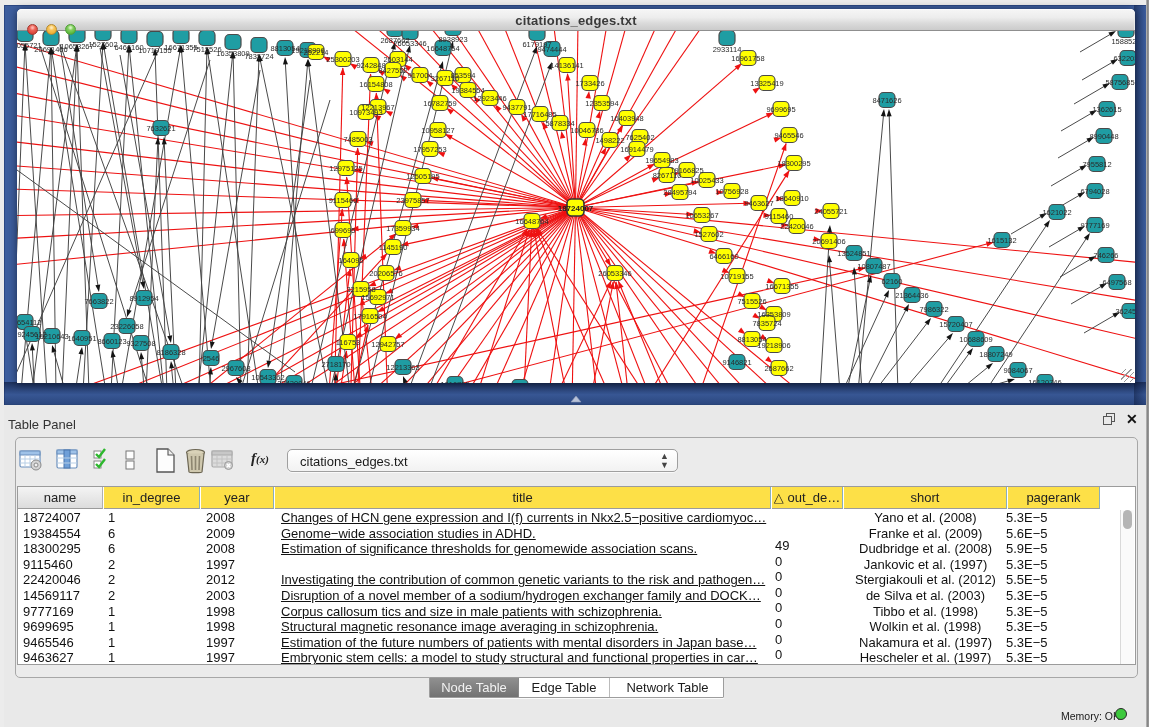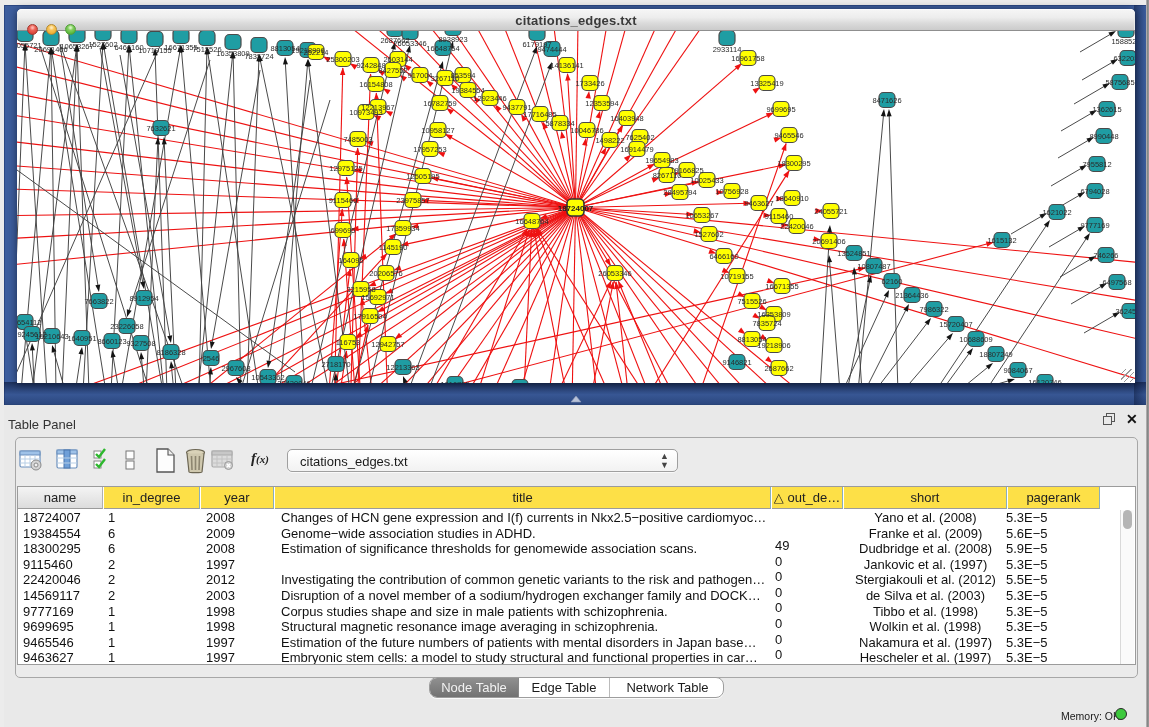--- a/index.html
+++ b/index.html
@@ -64,33 +64,33 @@
 #thead { position:absolute; left:0; top:0; width:1115px; height:22px; background:#fff; }
 .hc { position:absolute; top:0; height:22px; background:#fde047;
   border-right:1px solid #89aebc; border-bottom:1px solid #9b9b9b;
   font-size:13px; color:#222; text-align:center; line-height:22px; }
 .hc.gray { background:linear-gradient(to bottom,#f4f4f4,#dcdcdc); border-right:1px solid #b0b0b0; }
 .trow { position:absolute; left:0; width:1100px; height:16px; font-size:13px; color:#111; }
 .trow span { position:absolute; top:0; white-space:nowrap; overflow:hidden; }
 .c-name { left:5px; width:93px; }
 .c-deg  { left:90px; width:93px; }
 .c-year { left:188px; width:70px; }
-.c-title{ left:263px; width:490px; }
+.c-title{ left:263px; width:490px;text-decoration:underline; }
 .c-out  { left:757px; width:68px;margin-top:28px; }
 .c-short{ left:826px; width:163px; text-align:center; }
 .c-pr   { left:988px; width:86px; }
 
 #vsb { position:absolute; right:1px; top:23px; width:14px; height:155px; background:#fafafa;
   border-left:1px solid #d9d9d9; }
 #vsb .thumb { position:absolute; left:2px; top:0px; width:9px; height:19px;
   background:#b5b5b5; border-radius:5px; }
 
 
 #tabs { left:429px; top:677px; width:295px; height:21px; border:1px solid #9d9d9d;
-  border-radius:8px; background:#fff; overflow:hidden;
+  border-radius:1px; background:#fff; overflow:hidden;
   box-shadow:0 1px 0 rgba(255,255,255,0.8); }
 .seg { position:absolute; top:0; height:21px; font-size:13px; line-height:20px;
   text-align:center; color:#1c1c1c; }
 #seg1 { left:0; width:89px; background:linear-gradient(to bottom,#909090,#6f6f6f);
   color:#f2f2f2; border-right:1px solid #888; }
 #seg2 { left:89px; width:91px; border-right:1px solid #bbb; }
 #seg3 { left:180px; width:115px; }
 
 #memlabel { position:absolute; left:1061px; top:710px; font-size:10.5px; color:#1a1a1a; }
 #memdot { position:absolute; left:1115px; top:708px; width:12px; height:12px; border-radius:50%;
@@ -1229,21 +1229,21 @@
         <span class="c-year">2003</span>
         <span class="c-title">Disruption of a novel member of a sodium/hydrogen exchanger family and DOCK…</span>
         <span class="c-out">0</span>
         <span class="c-short">de Silva et al. (2003)</span>
         <span class="c-pr">5.3E−5</span>
       </div>
 <div class="trow" style="top:116.6px">
         <span class="c-name">9777169</span>
         <span class="c-deg">1</span>
         <span class="c-year">1998</span>
-        <span class="c-title">Corpus studies shape and size in male patients with schizophrenia.</span>
+        <span class="c-title">Corpus callosum tics and size in male patients with schizophrenia.</span>
         <span class="c-out">0</span>
         <span class="c-short">Tibbo et al. (1998)</span>
         <span class="c-pr">5.3E−5</span>
       </div>
 <div class="trow" style="top:132.2px">
         <span class="c-name">9699695</span>
         <span class="c-deg">1</span>
         <span class="c-year">1998</span>
         <span class="c-title">Structural magnetic resonance image averaging in schizophrenia.</span>
         <span class="c-out">0</span>

